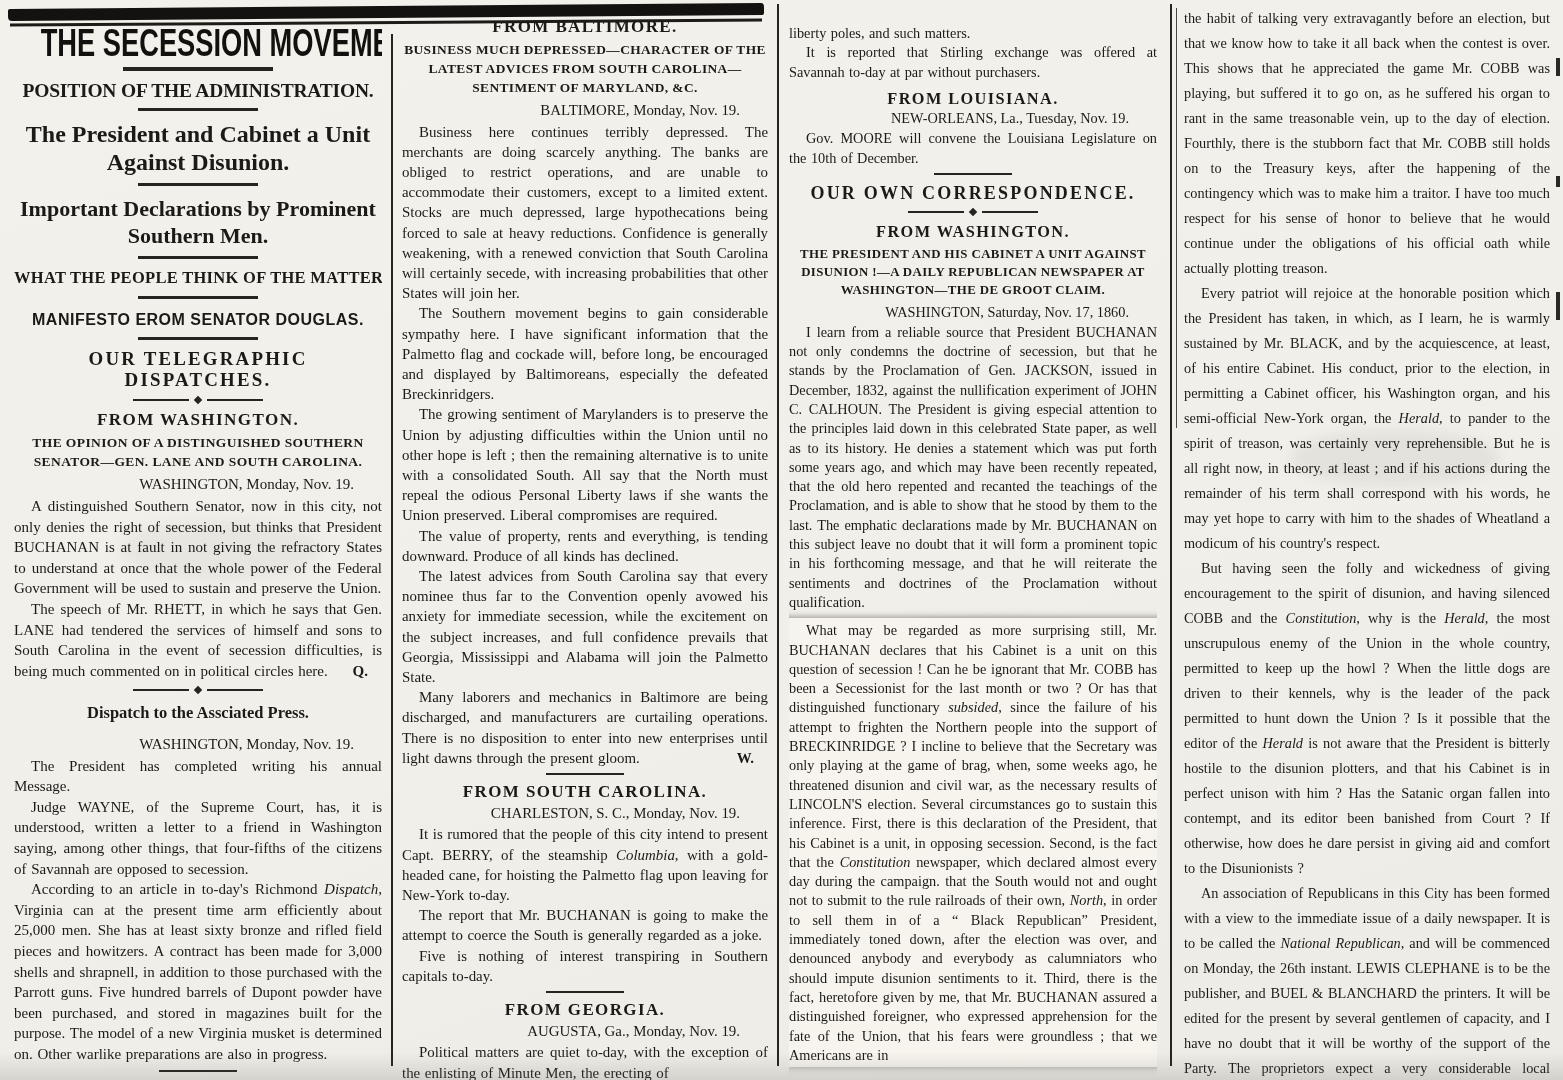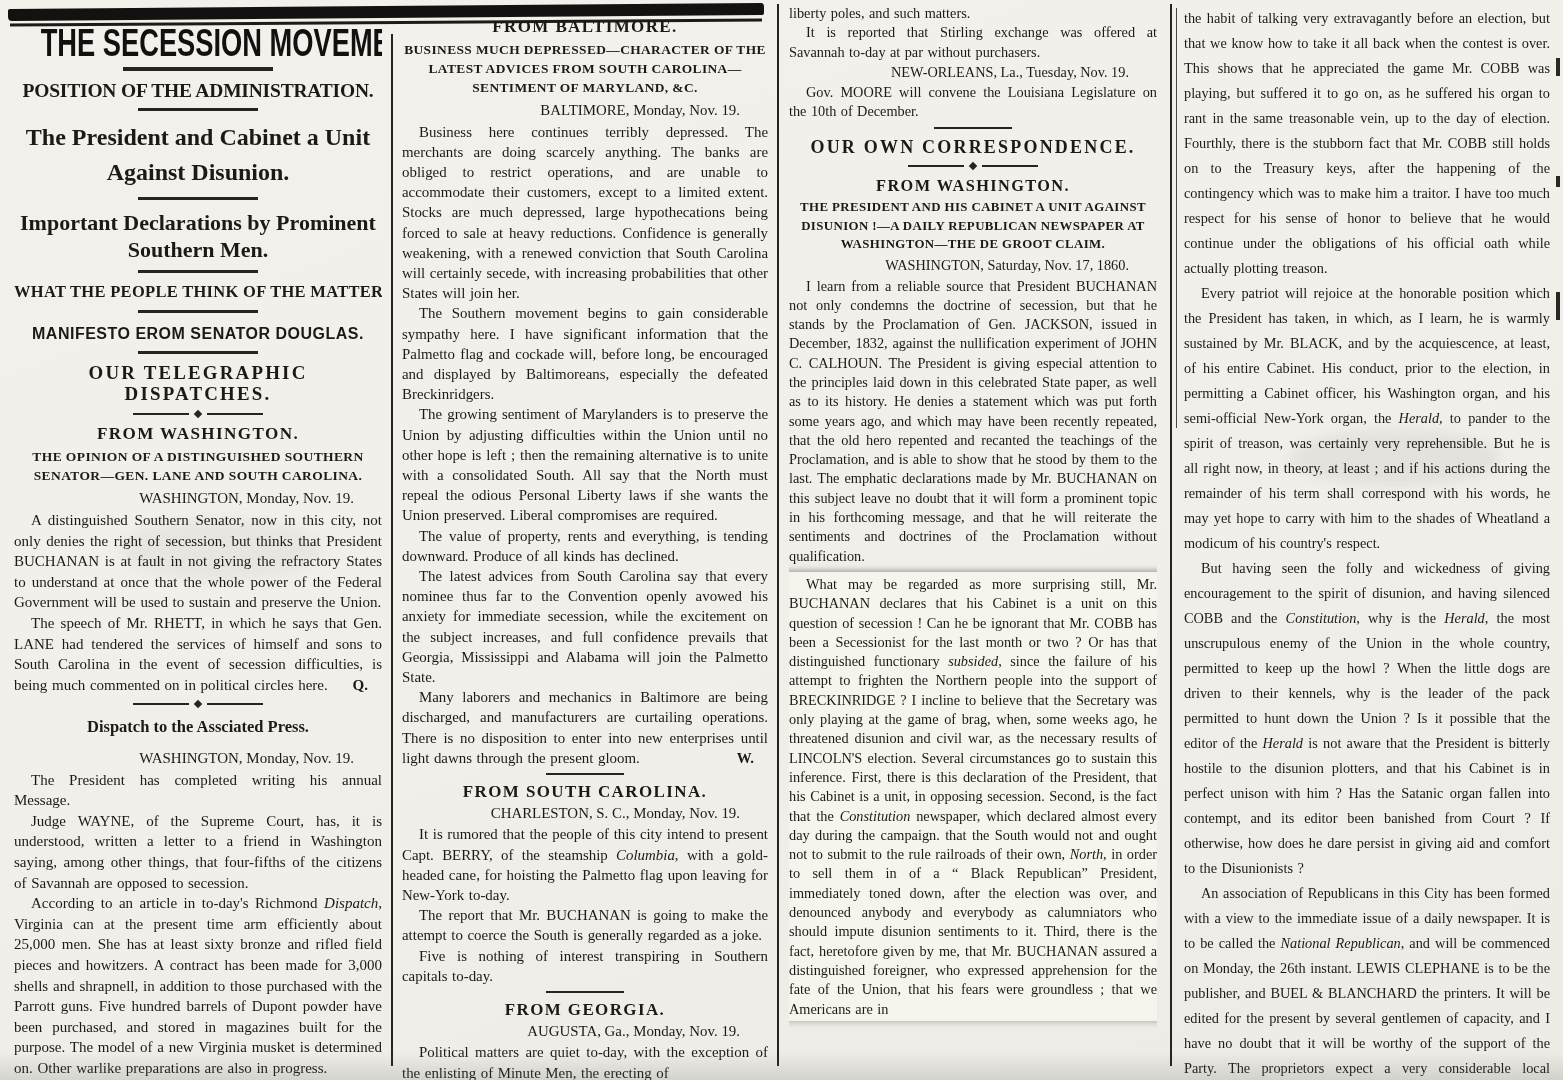--- a/index.html
+++ b/index.html
@@ -32,36 +32,36 @@
   .s1{left:880px;top:620px;width:230px;height:70px;background:rgba(120,118,112,.12);filter:blur(6px);}
   .s2{left:1290px;top:430px;width:210px;height:56px;background:rgba(120,118,112,.10);filter:blur(6px);}
   .s3{left:120px;top:520px;width:200px;height:60px;background:rgba(120,118,112,.08);filter:blur(7px);}
   .bottom-edge{position:absolute;left:0;right:0;bottom:0;height:28px;
                background:linear-gradient(to bottom,rgba(0,0,0,0),rgba(90,88,84,.18));}
   
   .col{position:absolute;top:0;height:1080px;overflow:hidden;box-sizing:border-box;
        text-align:justify;}
   .c1{left:14px;width:368px;padding-top:32px;font-size:15px;line-height:20.6px;}
   .c2{left:402px;width:366px;padding-top:10px;font-size:14.9px;line-height:20.2px;}
-  .c3{left:789px;width:368px;padding-top:4px;font-size:14.3px;line-height:19.3px;}
+  .c3{left:789px;width:368px;padding-top:24px;font-size:14.3px;line-height:19.3px;}
   .c4{left:1184px;width:366px;padding-top:6px;font-size:14.3px;line-height:25px;}
   
   .para{margin:0;text-indent:17px;word-spacing:.06em;}
   .noindent{text-indent:0;}
   .sig{float:right;font-weight:bold;padding-right:14px;}
   .dateline{text-align:right;padding-right:28px;margin:1px 0;white-space:nowrap;}
   .head{margin:7px 0 1px;text-align:center;font-weight:bold;letter-spacing:1.4px;font-size:1.14em;text-indent:0;}
   .section{margin:9px 0 2px;text-align:center;font-weight:bold;letter-spacing:2.2px;font-size:1.26em;}
   .subsub{font-weight:bold;font-size:.9em;line-height:1.42;text-align:center;letter-spacing:.4px;margin:3px 0;}
   .centerhead{text-align:center;font-weight:bold;margin:10px 0;font-size:1.1em;}
   .masthead{margin:2px 0 4px;text-align:center;}
   .masthead span{display:inline-block;font-family:"Liberation Sans",sans-serif;font-weight:bold;
                  font-size:31px;transform:scale(.88,1.25);white-space:nowrap;color:#121110;}
   .deck-caps{font-size:19.5px;font-weight:bold;text-align:center;letter-spacing:-.2px;margin:10px 0 2px;white-space:nowrap;}
-  .deck-serif{font-size:24px;font-weight:bold;text-align:center;line-height:35px;margin:9px 6px 2px;text-indent:0;}
+  .deck-serif{font-size:24px;font-weight:bold;text-align:center;line-height:28px;margin:9px 6px 2px;text-indent:0;}
   .deck-serif-sm{font-size:22px;font-weight:bold;text-align:center;line-height:27px;margin:9px 4px 2px;}
   .deck-caps-sm{font-size:16.5px;font-weight:bold;text-align:center;margin:9px 0 2px;letter-spacing:.3px;white-space:nowrap;}
   .deck-gothic{font-family:"Liberation Sans",sans-serif;font-size:16px;font-weight:bold;
                text-align:center;margin:11px 0 2px;letter-spacing:.5px;}
   
   .rule{height:3px;background:var(--rule);width:120px;margin:7px auto;}
   .rule.heavy{height:4px;width:150px;}
   .rule.short{height:2px;width:78px;margin:5px auto;}
   .rule-d{display:flex;align-items:center;justify-content:center;gap:6px;margin:6px auto;}
   .rule-d .dline{width:56px;height:2px;background:var(--rule);}
@@ -144,20 +144,21 @@
       <div class="para">The report that Mr. BUCHANAN is going to make the attempt to coerce the South is generally regarded as a joke.</div>
       <div class="para">Five is nothing of interest transpiring in Southern capitals to-day.</div>
       <div class="rule short"></div>
       <div class="head">FROM GEORGIA.</div>
       <div class="dateline">AUGUSTA, Ga., Monday, Nov. 19.</div>
       <div class="para">Political matters are quiet to-day, with the exception of the enlisting of Minute Men, the erecting of</div>
     </div>
   <div class="col c3">
       <div class="para noindent">liberty poles, and such matters.</div>
       <div class="para">It is reported that Stirling exchange was offered at Savannah to-day at par without purchasers.</div>
+      <div class="head">FROM LOUISIANA.</div>
       <div class="dateline">NEW-ORLEANS, La., Tuesday, Nov. 19.</div>
       <div class="para">Gov. MOORE will convene the Louisiana Legislature on the 10th of December.</div>
       <div class="rule short"></div>
       <div class="section">OUR OWN CORRESPONDENCE.</div>
       <div class="rule-d">
         <span class="dline"></span>
         <span class="dmark"></span>
         <span class="dline"></span>
       </div>
       <div class="head">FROM WASHINGTON.</div>

